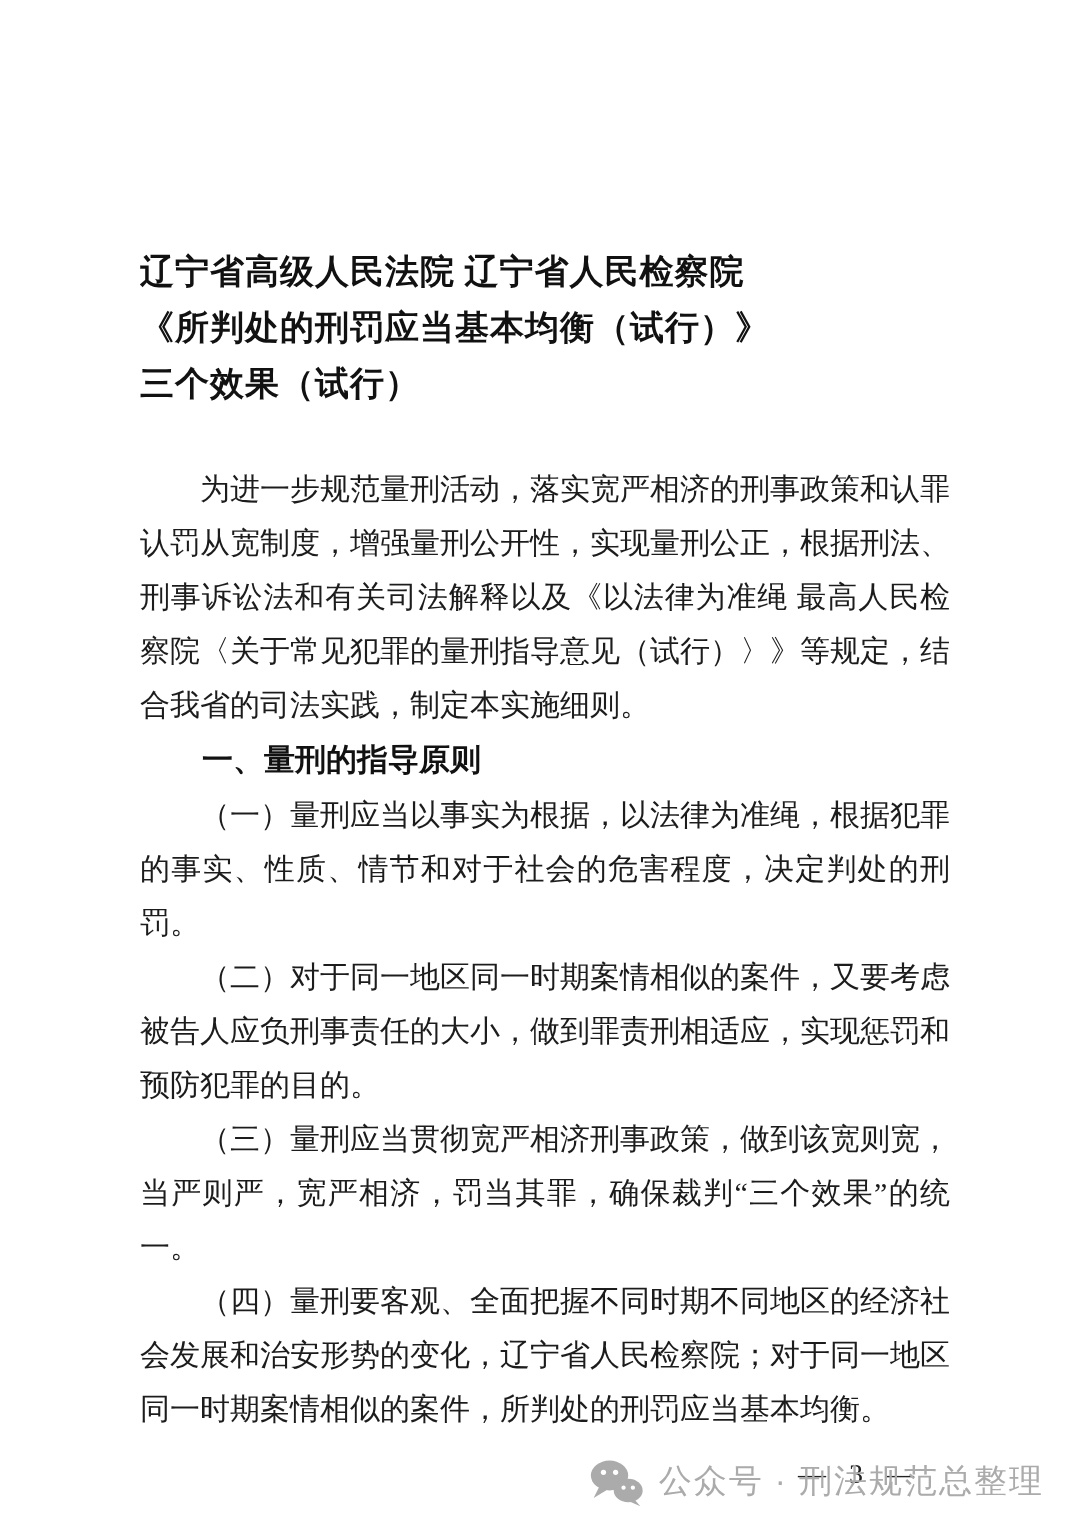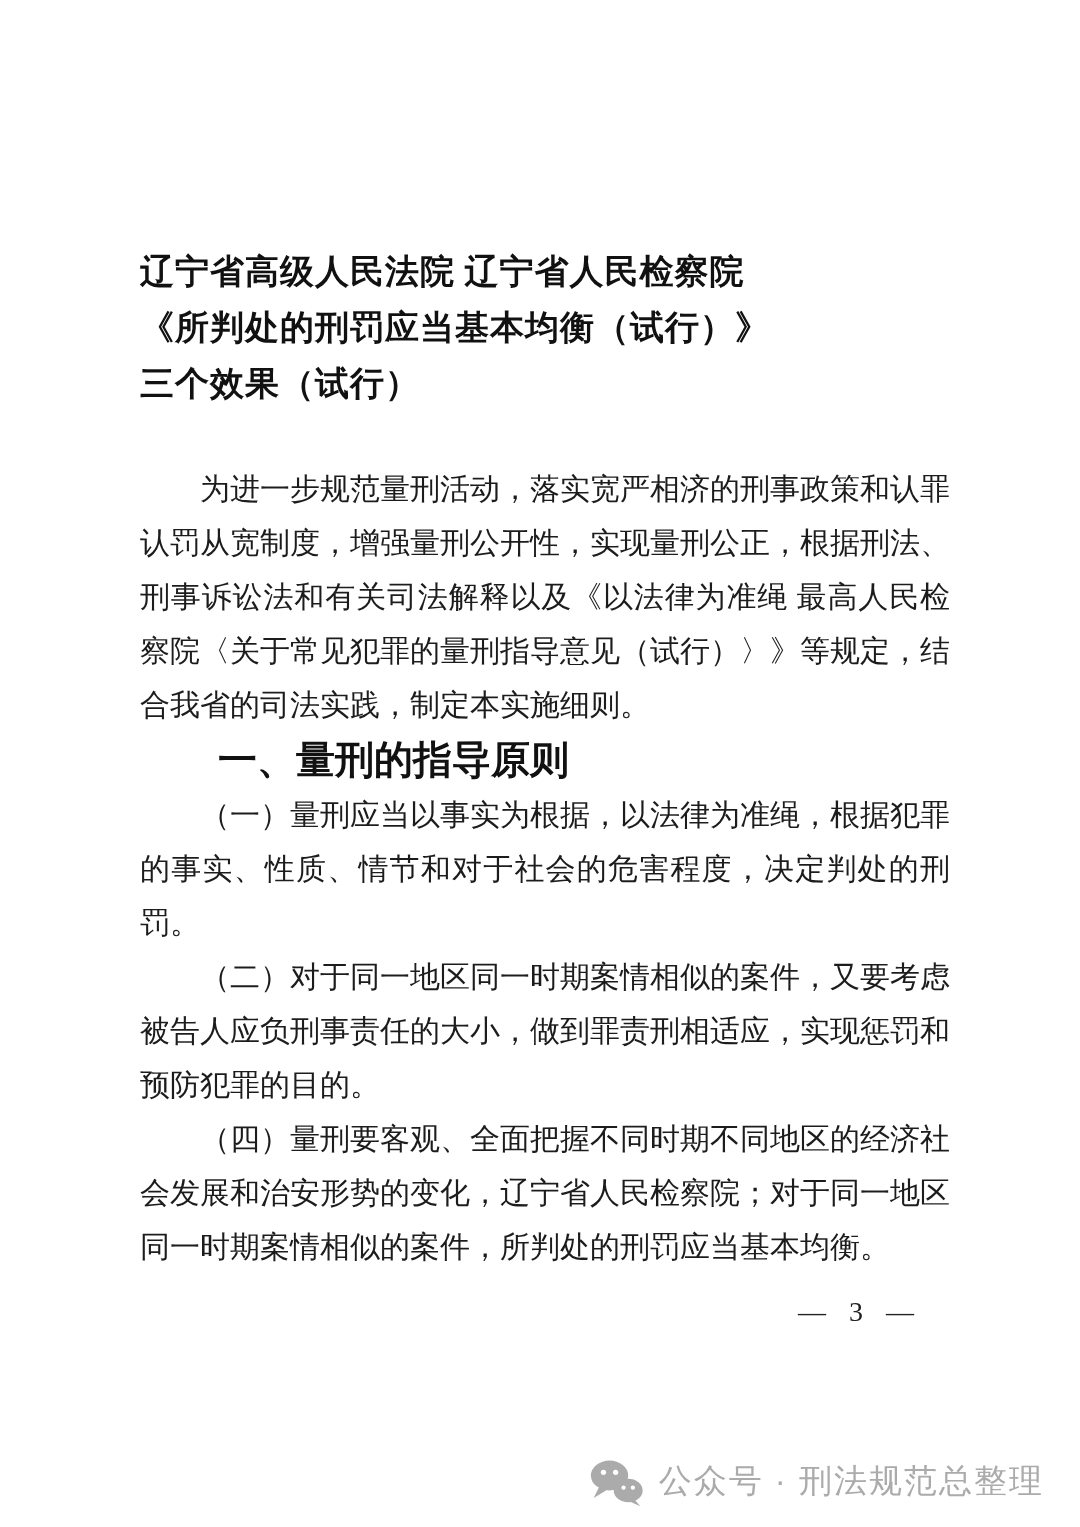--- a/index.html
+++ b/index.html
@@ -43,21 +43,21 @@
   }
   .body-block p {
     margin: 0;
     text-indent: 2em;
   }
   .section-heading {
     margin: 0;
     text-indent: 2em;
     font-weight: 700;
     color: #111111;
-    font-size: 39px;
+    font-size: 31px;
     line-height: 56px;
   }
   .page-number {
     margin-top: 22px;
     text-align: right;
     padding-right: 28px;
     font-size: 28px;
     letter-spacing: 8px;
     color: #222222;
   }
@@ -91,20 +91,21 @@
     <div class="title-line">辽宁省高级人民法院 辽宁省人民检察院</div>
     <div class="title-line">《所判处的刑罚应当基本均衡（试行）》</div>
     <div class="title-line">三个效果（试行）</div>
   </div>
 
   <div class="body-block">
     <p>为进一步规范量刑活动，落实宽严相济的刑事政策和认罪认罚从宽制度，增强量刑公开性，实现量刑公正，根据刑法、刑事诉讼法和有关司法解释以及《以法律为准绳 最高人民检察院〈关于常见犯罪的量刑指导意见（试行）〉》等规定，结合我省的司法实践，制定本实施细则。</p>
     <p class="section-heading">一、量刑的指导原则</p>
     <p>（一）量刑应当以事实为根据，以法律为准绳，根据犯罪的事实、性质、情节和对于社会的危害程度，决定判处的刑罚。</p>
     <p>（二）对于同一地区同一时期案情相似的案件，又要考虑被告人应负刑事责任的大小，做到罪责刑相适应，实现惩罚和预防犯罪的目的。</p>
+    <p>（三）量刑应当贯彻宽严相济刑事政策，做到该宽则宽，当严则严，宽严相济，罚当其罪，确保裁判“三个效果”的统一。</p>
     <p>（四）量刑要客观、全面把握不同时期不同地区的经济社会发展和治安形势的变化，辽宁省人民检察院；对于同一地区同一时期案情相似的案件，所判处的刑罚应当基本均衡。</p>
   </div>
 
   <div class="page-number">— 3 —</div>
 
   <div class="watermark">
     <span>
       <svg class="wechat-icon" viewBox="0 0 60 50" aria-hidden="true">
         <g fill="#ababab">
           <ellipse cx="22" cy="17" rx="20" ry="16"></ellipse>

